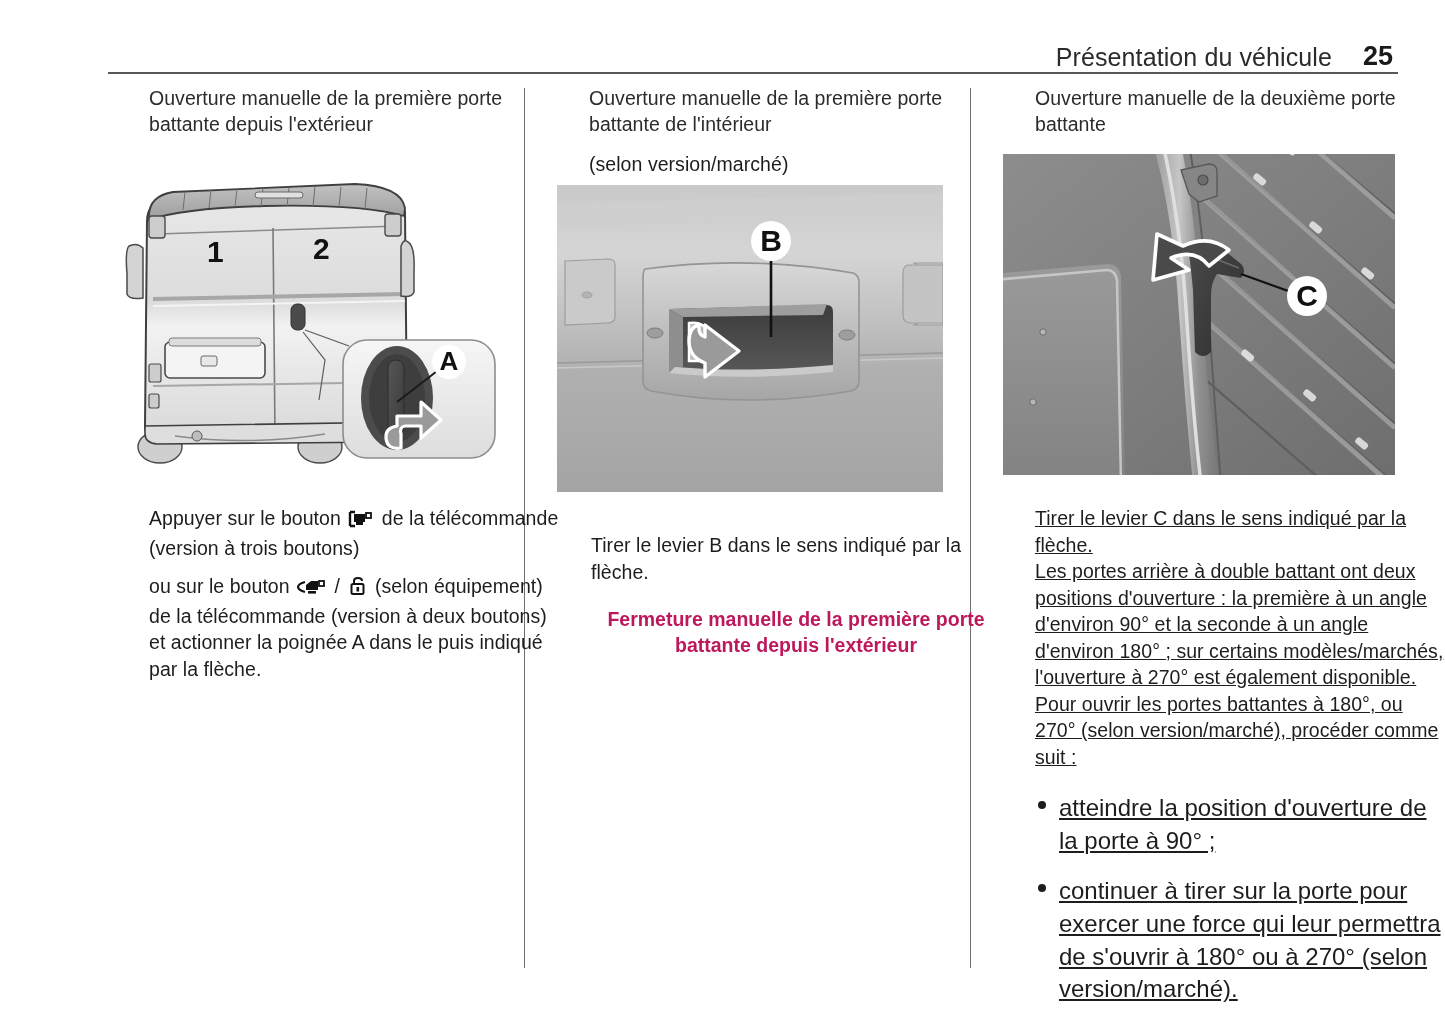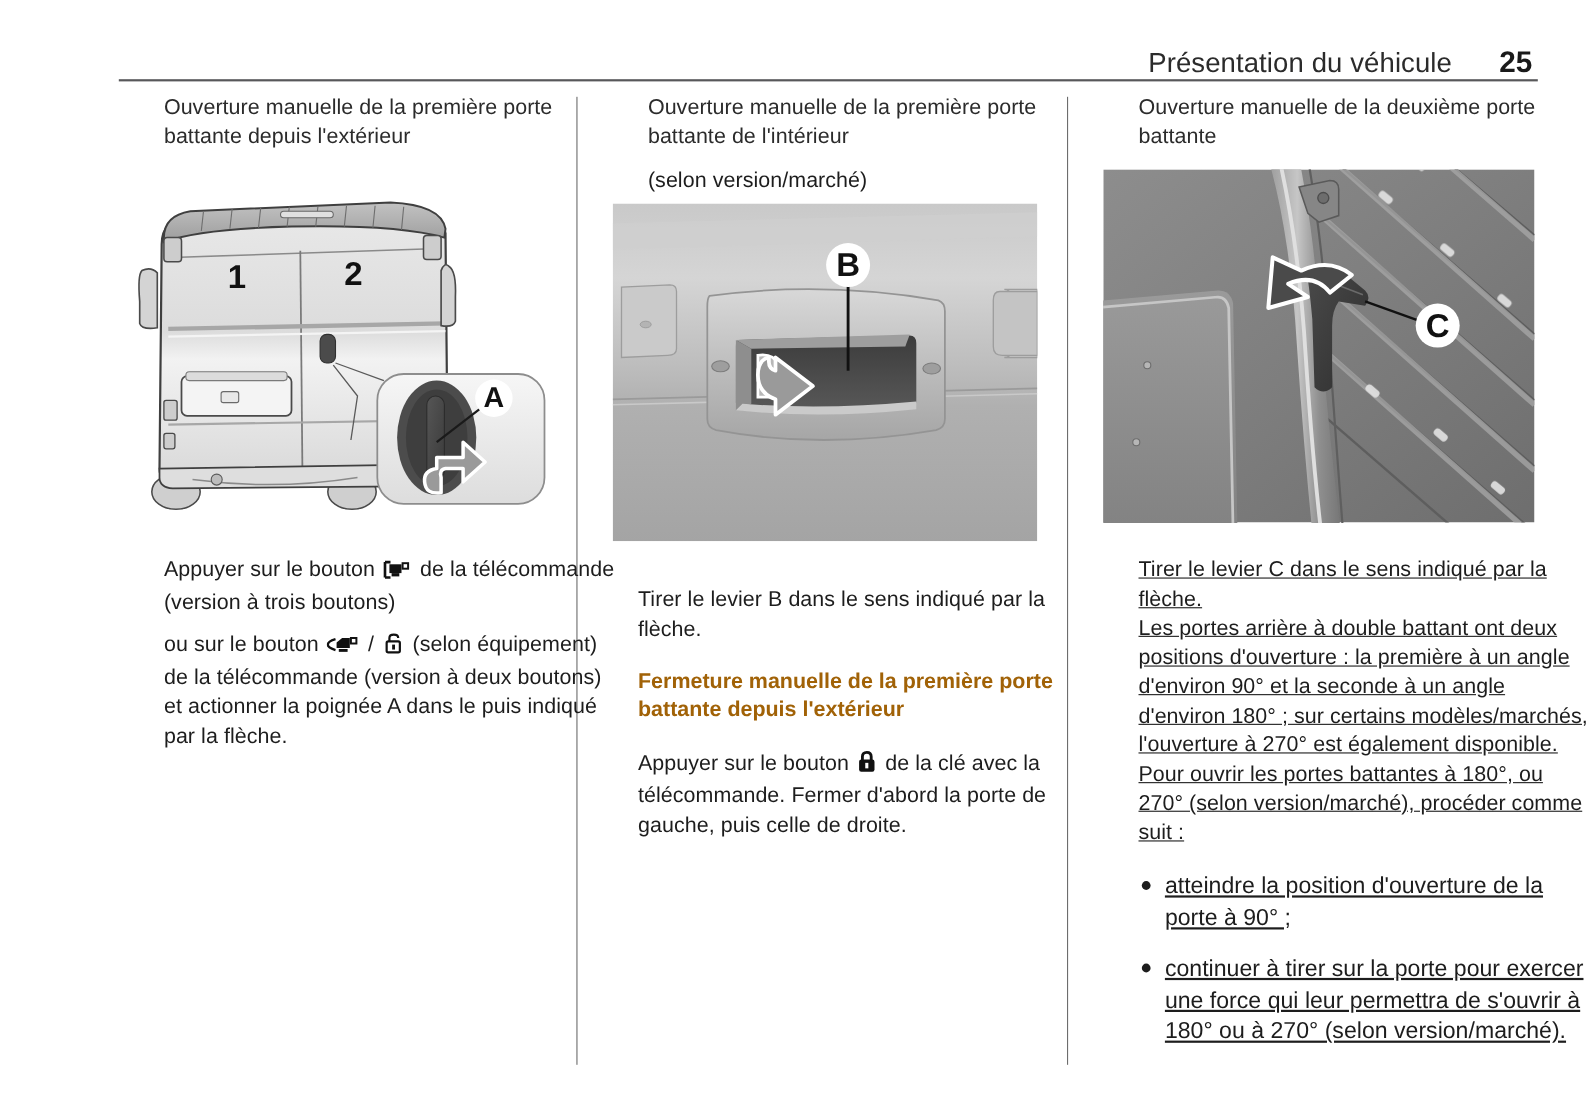--- a/index.html
+++ b/index.html
@@ -22,21 +22,21 @@
     left: 108px;
     top: 32px;
     width: 1290px;
     height: 42px;
   }
   #page-header .header-inner {
     display: flex;
     align-items: flex-end;
     justify-content: flex-end;
     height: 38px;
-    gap: 38px;
+    gap: 26px;
   }
   .header-title {
     font-size: 25px;
     color: #2b2b2b;
     letter-spacing: 0.1px;
     line-height: 1;
   }
   .header-pagenum {
     font-size: 27px;
     font-weight: bold;
@@ -80,44 +80,45 @@
     font-size: 19.5px;
     font-weight: normal;
     color: #2b2b2b;
     margin: 0 0 2px 0;
     line-height: 1.32;
     letter-spacing: 0.05px;
   }
   h3.sub-heading {
     font-size: 19.5px;
     font-weight: bold;
-    color: #a16207;
+    color: #be185d;
     margin: 0;
     line-height: 1.32;
+    text-align: center;
   }
   p.body-text {
     font-size: 19.5px;
     font-weight: normal;
     color: #1d1d1d;
     margin: 0;
     line-height: 1.36;
     letter-spacing: 0.05px;
   }
   .gap-sm { height: 12px; }
   .gap-md { height: 22px; }
 
   ul.bullet-list {
     list-style: none;
     margin: 0;
     padding: 0;
   }
   ul.bullet-list li {
     position: relative;
     padding-left: 24px;
-    font-size: 21px;
+    font-size: 24px;
     line-height: 1.36;
     margin-bottom: 18px;
   }
   ul.bullet-list li::before {
     content: "";
     position: absolute;
     left: 3px;
     top: 9px;
     width: 8px;
     height: 8px;
@@ -354,36 +355,25 @@
     <path d="M132 138 Q146 136 150 146 L150 176 L132 176 Z" fill="#b8b8b8" stroke="#ffffff" stroke-width="2.5"></path>
 
     <path d="M142 140 Q132 142 132 156 Q132 172 148 178 L148 192 L182 166 L148 140 L148 152 Q142 150 142 144 Z" fill="#9a9a9a" stroke="#ffffff" stroke-width="3.4" stroke-linejoin="round"></path>
 
     <line x1="214" y1="152" x2="214" y2="72" stroke="#111111" stroke-width="2.6"></line>
     <circle cx="214" cy="56" r="20" fill="#ffffff"></circle>
     <text x="214" y="66" text-anchor="middle" font-family="Liberation Sans, sans-serif" font-size="30" font-weight="bold" fill="#111111">B</text>
   </svg>
 </div>
 
-<div class="column" id="col-2-text" style="top:532px; left:536px;">
+<div class="column" id="col-2-text" style="top:532px; left:547px;">
   <p class="body-text">Tirer le levier B dans le sens indiqué par la flèche.</p>
   <div class="gap-md"></div>
   <h3 class="sub-heading">Fermeture manuelle de la première porte battante depuis l'extérieur</h3>
   <div class="gap-md"></div>
-  <p class="body-text">
-    <span>Appuyer sur le bouton</span>
-    <span class="inline-icon">
-      <svg width="18" height="21" viewBox="0 0 18 21" xmlns="http://www.w3.org/2000/svg">
-        <path d="M5 9 L5 6 Q5 2 9 2 Q13 2 13 6 L13 9" stroke="#111" stroke-width="2.6" fill="none"></path>
-        <rect x="2" y="8.5" width="14" height="11" rx="2" fill="#111"></rect>
-        <rect x="7.6" y="11.5" width="2.8" height="5" fill="#ffffff"></rect>
-      </svg>
-    </span>
-    <span>de la clé avec la télécommande. Fermer d'abord la porte de gauche, puis celle de droite.</span>
-  </p>
 </div>
 
 <div class="column" id="col-3">
   <h2 class="section-heading">Ouverture manuelle de la deuxième porte battante</h2>
 </div>
 
 <div class="figure" id="figure-lever-c">
   <svg width="392" height="321" viewBox="0 0 392 321" xmlns="http://www.w3.org/2000/svg">
     <defs>
       <linearGradient id="cargoGrad" x1="0" y1="0" x2="1" y2="1">

